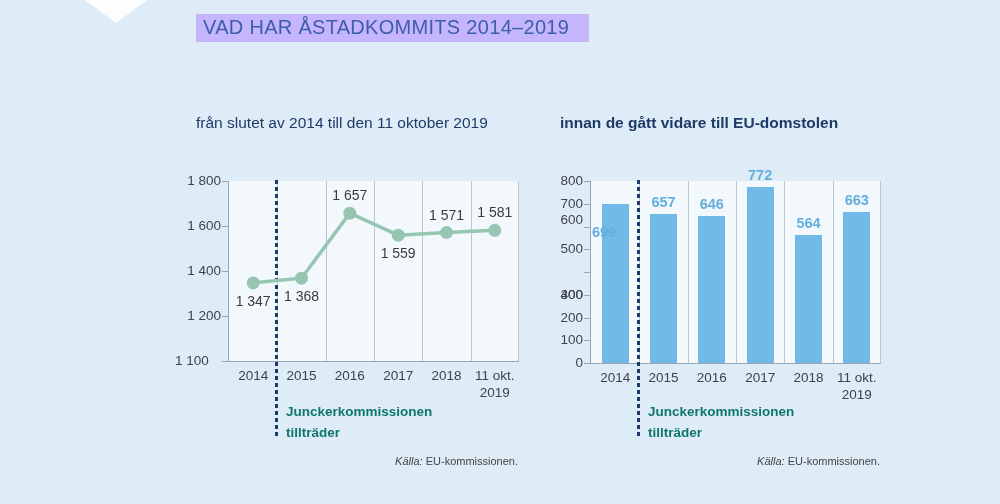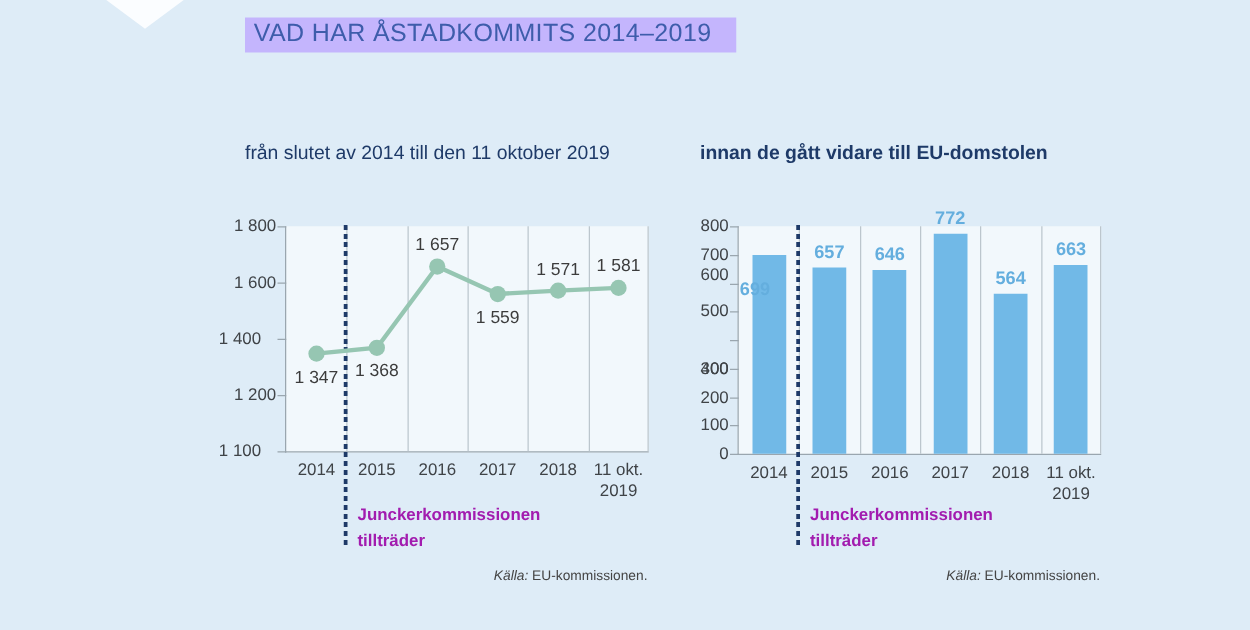--- a/index.html
+++ b/index.html
@@ -88,21 +88,21 @@
     white-space:nowrap;
   }
   .bar{position:absolute;bottom:0;width:27px;background:#71b9e7;}
   .bar-label{
     position:absolute;width:60px;margin-left:-30px;
     text-align:center;
     color:#64aede;font-size:14.5px;font-weight:bold;
   }
   .juncker{
     position:absolute;top:402px;
-    color:#a21caf;font-size:13.5px;font-weight:bold;line-height:1.55;
+    color:#0f766e;font-size:13.5px;font-weight:bold;line-height:1.55;
   }
   .j-left{left:286px;}
   .j-right{left:648px;}
   .source{
     position:absolute;top:455px;width:220px;
     text-align:right;
     color:#444;font-size:11px;
   }
   .s-left{left:298px;}
   .s-right{left:660px;}
@@ -126,21 +126,21 @@
       <div class="grid-line" style="left: 48px; height: 180px;"></div>
       <div class="grid-line" style="left: 97px; height: 180px;"></div>
       <div class="grid-line" style="left: 145px; height: 180px;"></div>
       <div class="grid-line" style="left: 193px; height: 180px;"></div>
       <div class="grid-line" style="left: 242px; height: 180px;"></div>
       <div class="grid-line" style="left: 289px; height: 180px;"></div>
       <div class="y-label" style="top: 171px; text-align: center;">1 100</div>
       <div class="axis-tick" style="top: 180px;"></div>
       <div class="y-label" style="top: 126px;">1 200</div>
       <div class="axis-tick" style="top: 135px;"></div>
-      <div class="y-label" style="top: 81px; text-align: center;">1 400</div>
+      <div class="y-label" style="top: 81px;">1 400</div>
       <div class="axis-tick" style="top: 90px;"></div>
       <div class="y-label" style="top: 36px;">1 600</div>
       <div class="axis-tick" style="top: 45px;"></div>
       <div class="y-label" style="top: -9px;">1 800</div>
       <div class="axis-tick" style="top: 0px;"></div>
       <div class="x-label" style="left: -7.83333px; top: 186px;">2014</div>
       <div class="x-label" style="left: 40.5px; top: 186px;">2015</div>
       <div class="x-label" style="left: 88.8333px; top: 186px;">2016</div>
       <div class="x-label" style="left: 137.167px; top: 186px;">2017</div>
       <div class="x-label" style="left: 185.5px; top: 186px;">2018</div>

